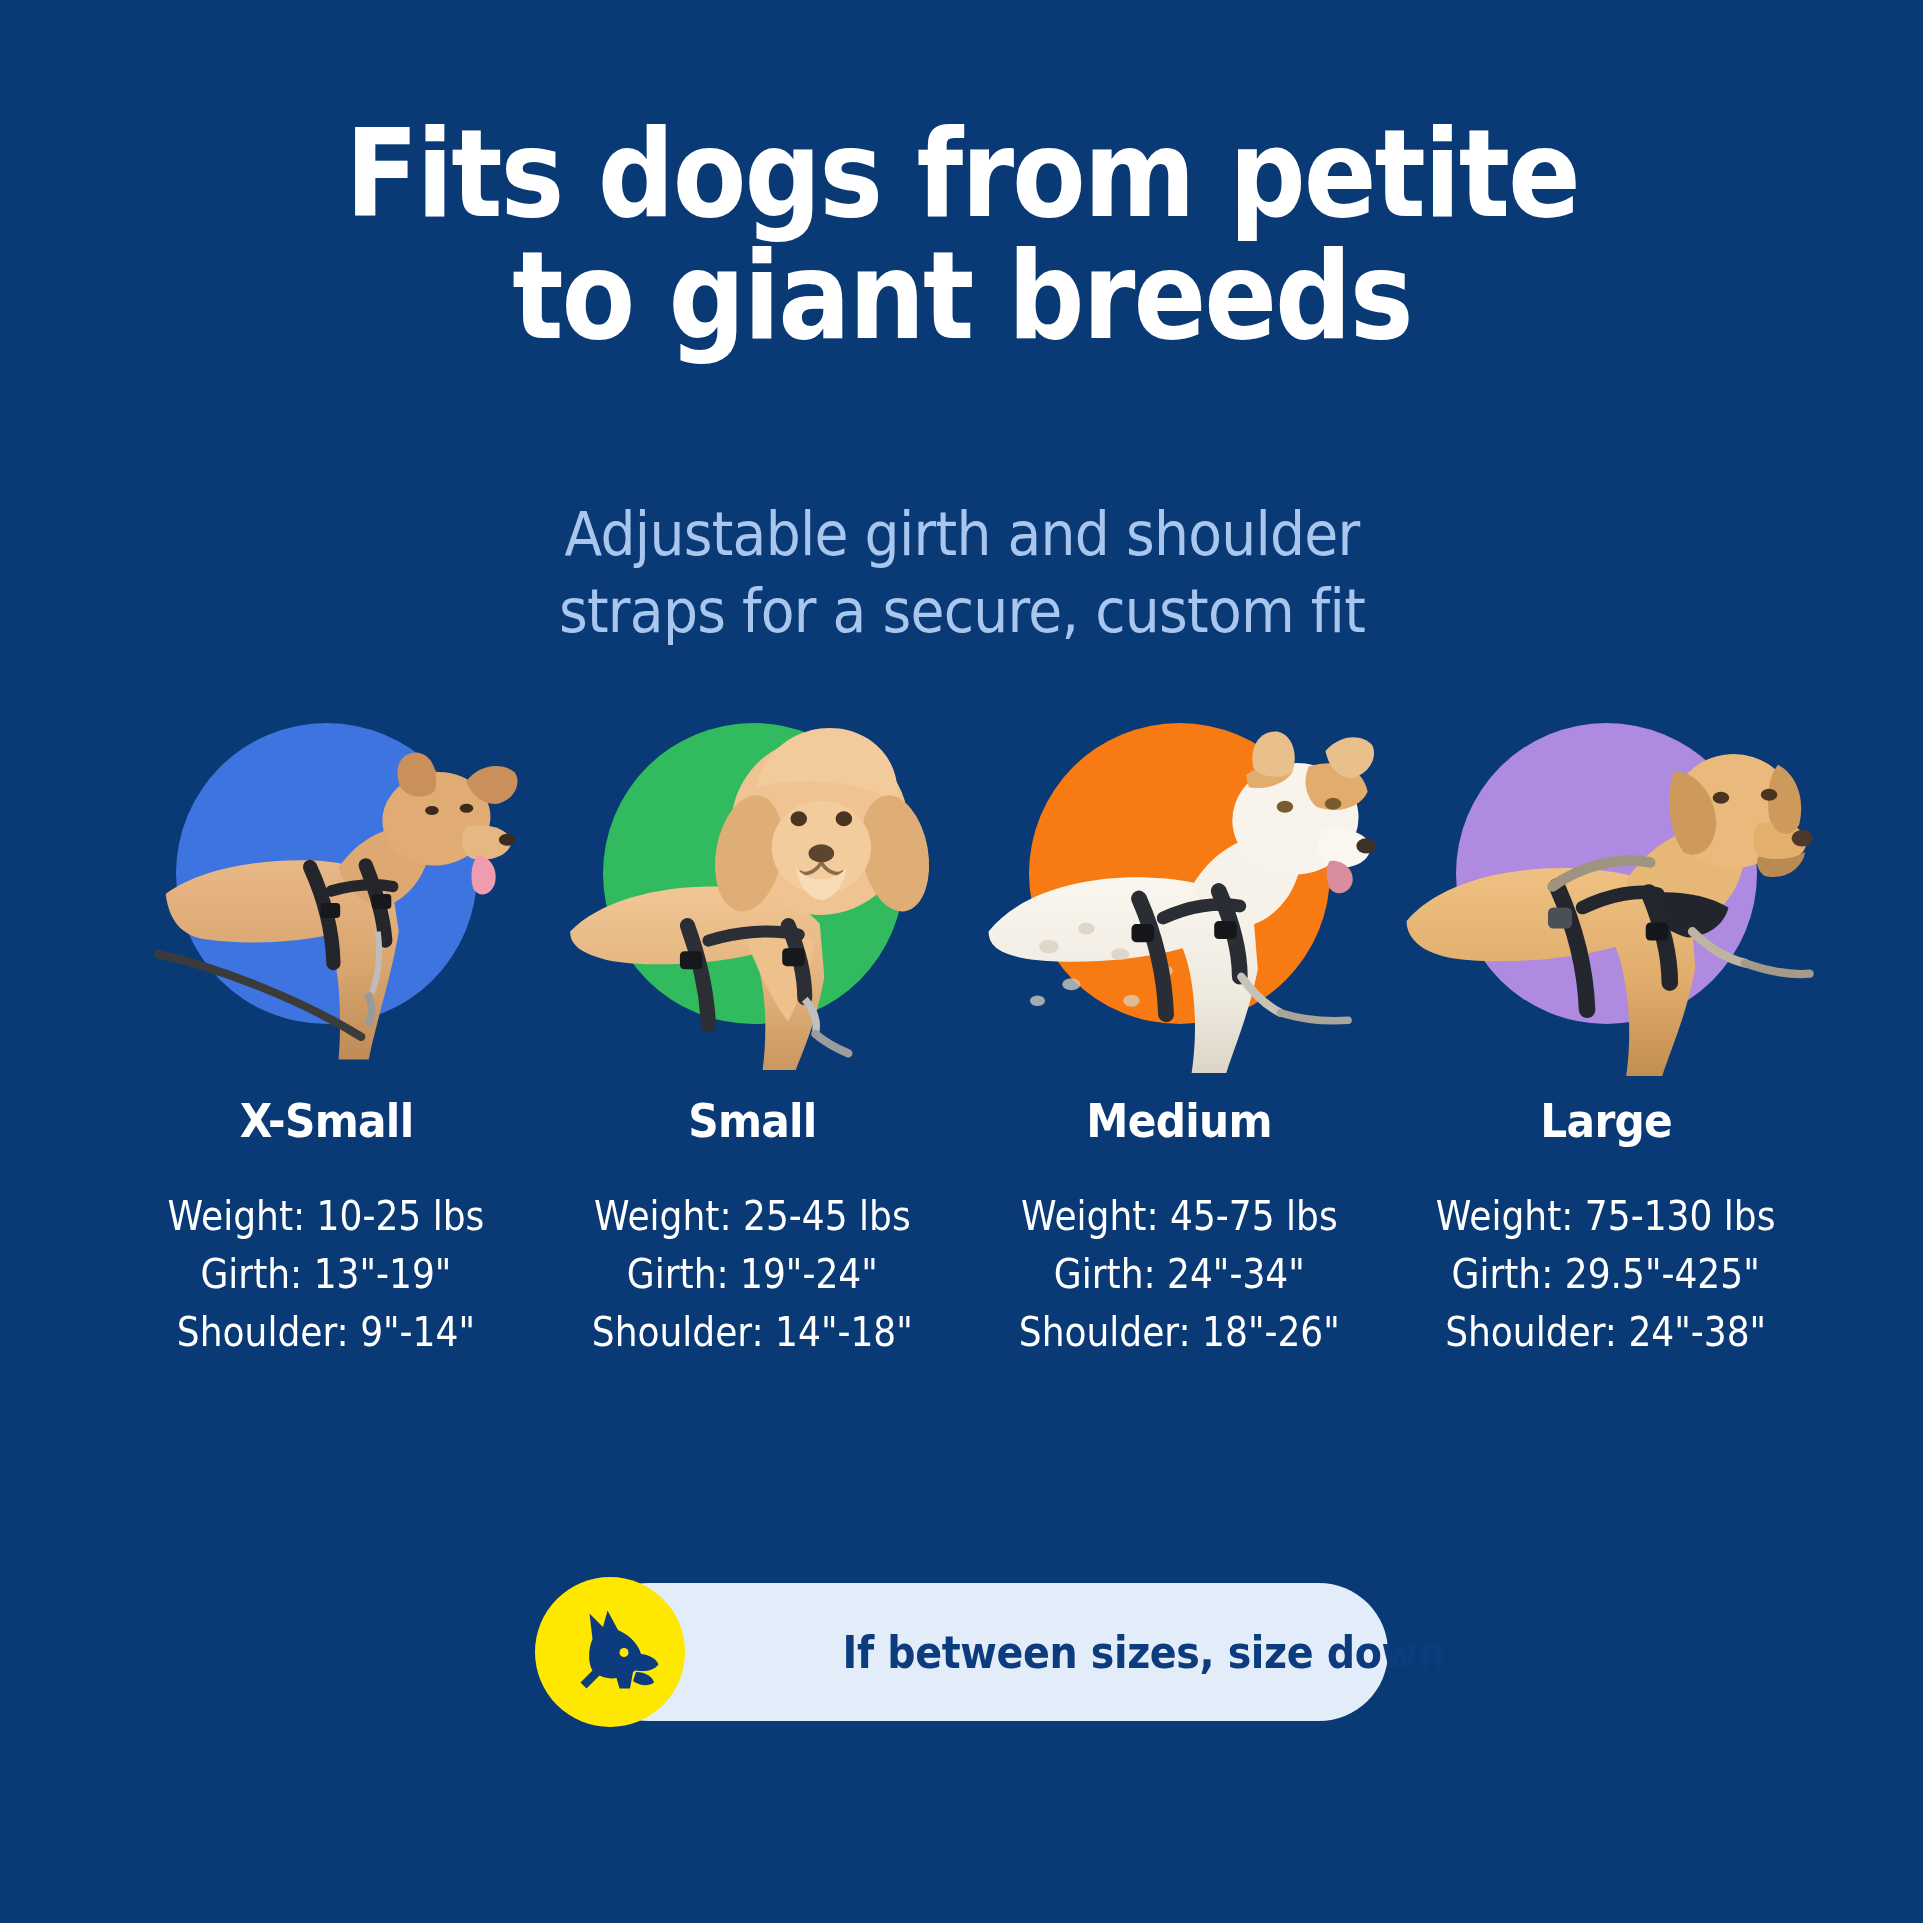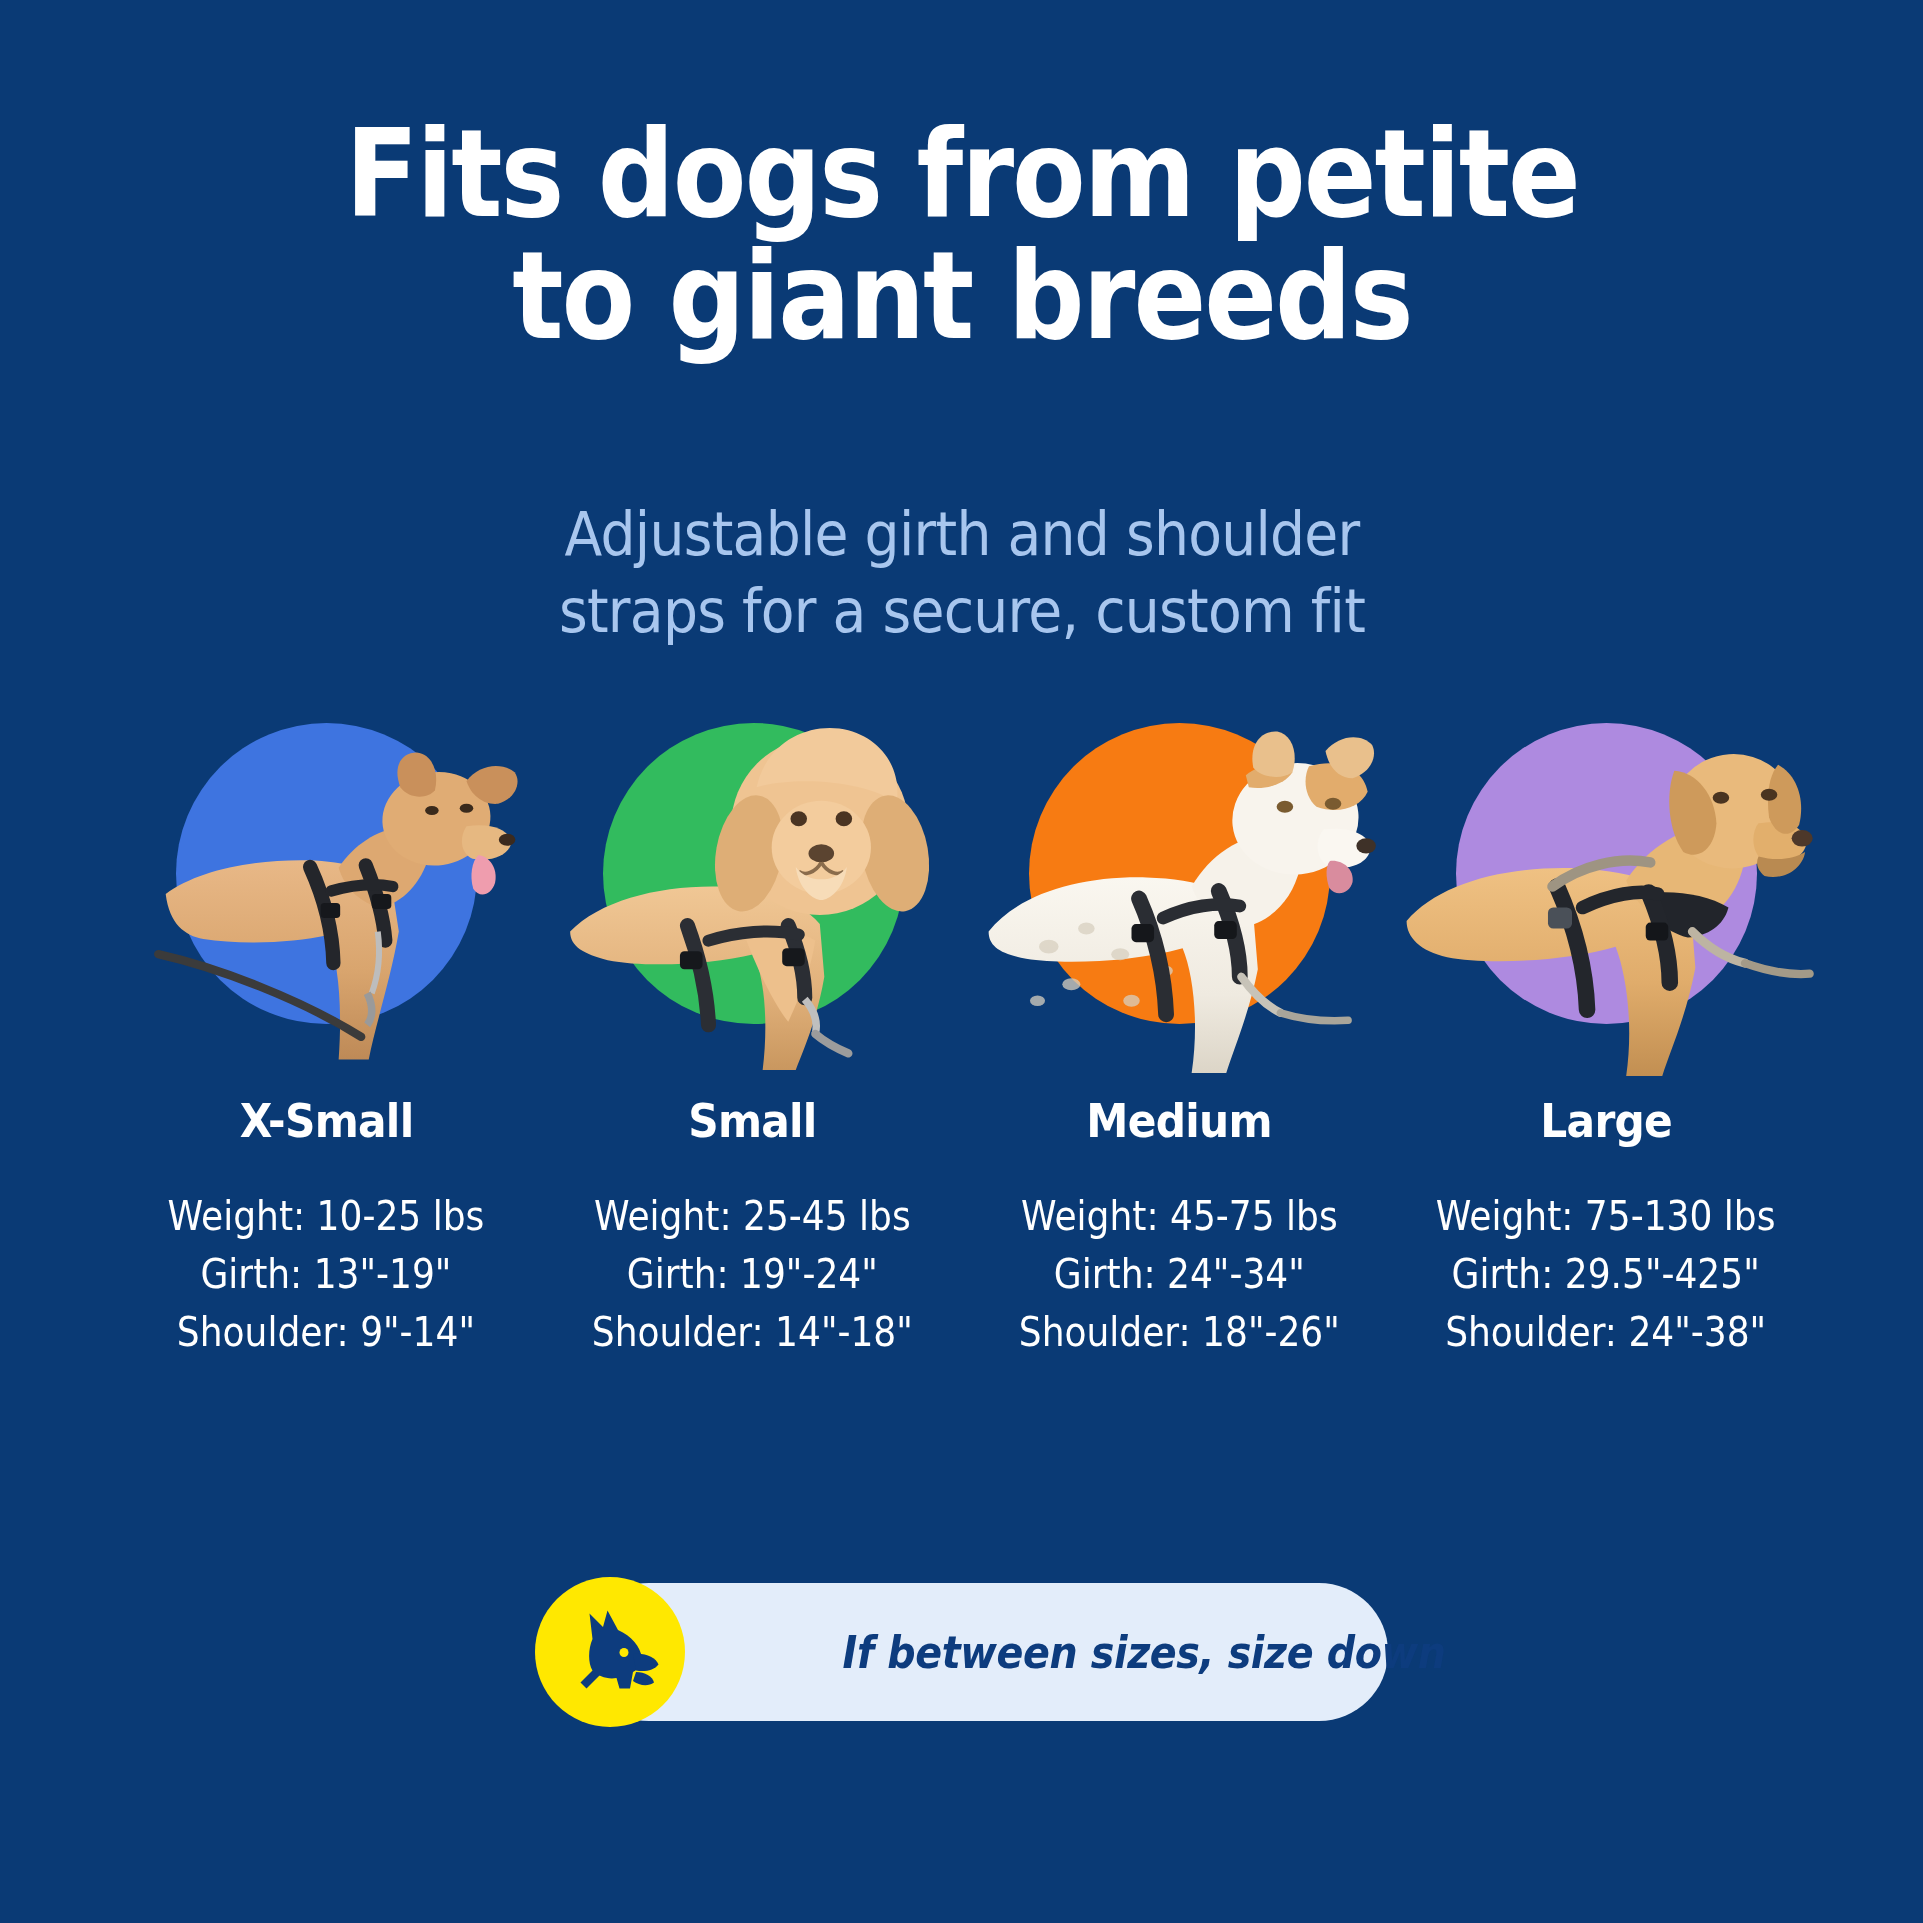--- a/index.html
+++ b/index.html
@@ -126,21 +126,20 @@
   .specs span { display: block; }
 
   
   .badge {
     position: absolute;
     left: 535px;
     top: 1577px;
     height: 150px;
     display: flex;
     align-items: center;
-    font-style: italic;
   }
   .badge-pill {
     position: absolute;
     left: 45px;
     top: 6px;
     width: 808px;
     height: 138px;
     background: #E3EDFA;
     border-radius: 69px;
   }

